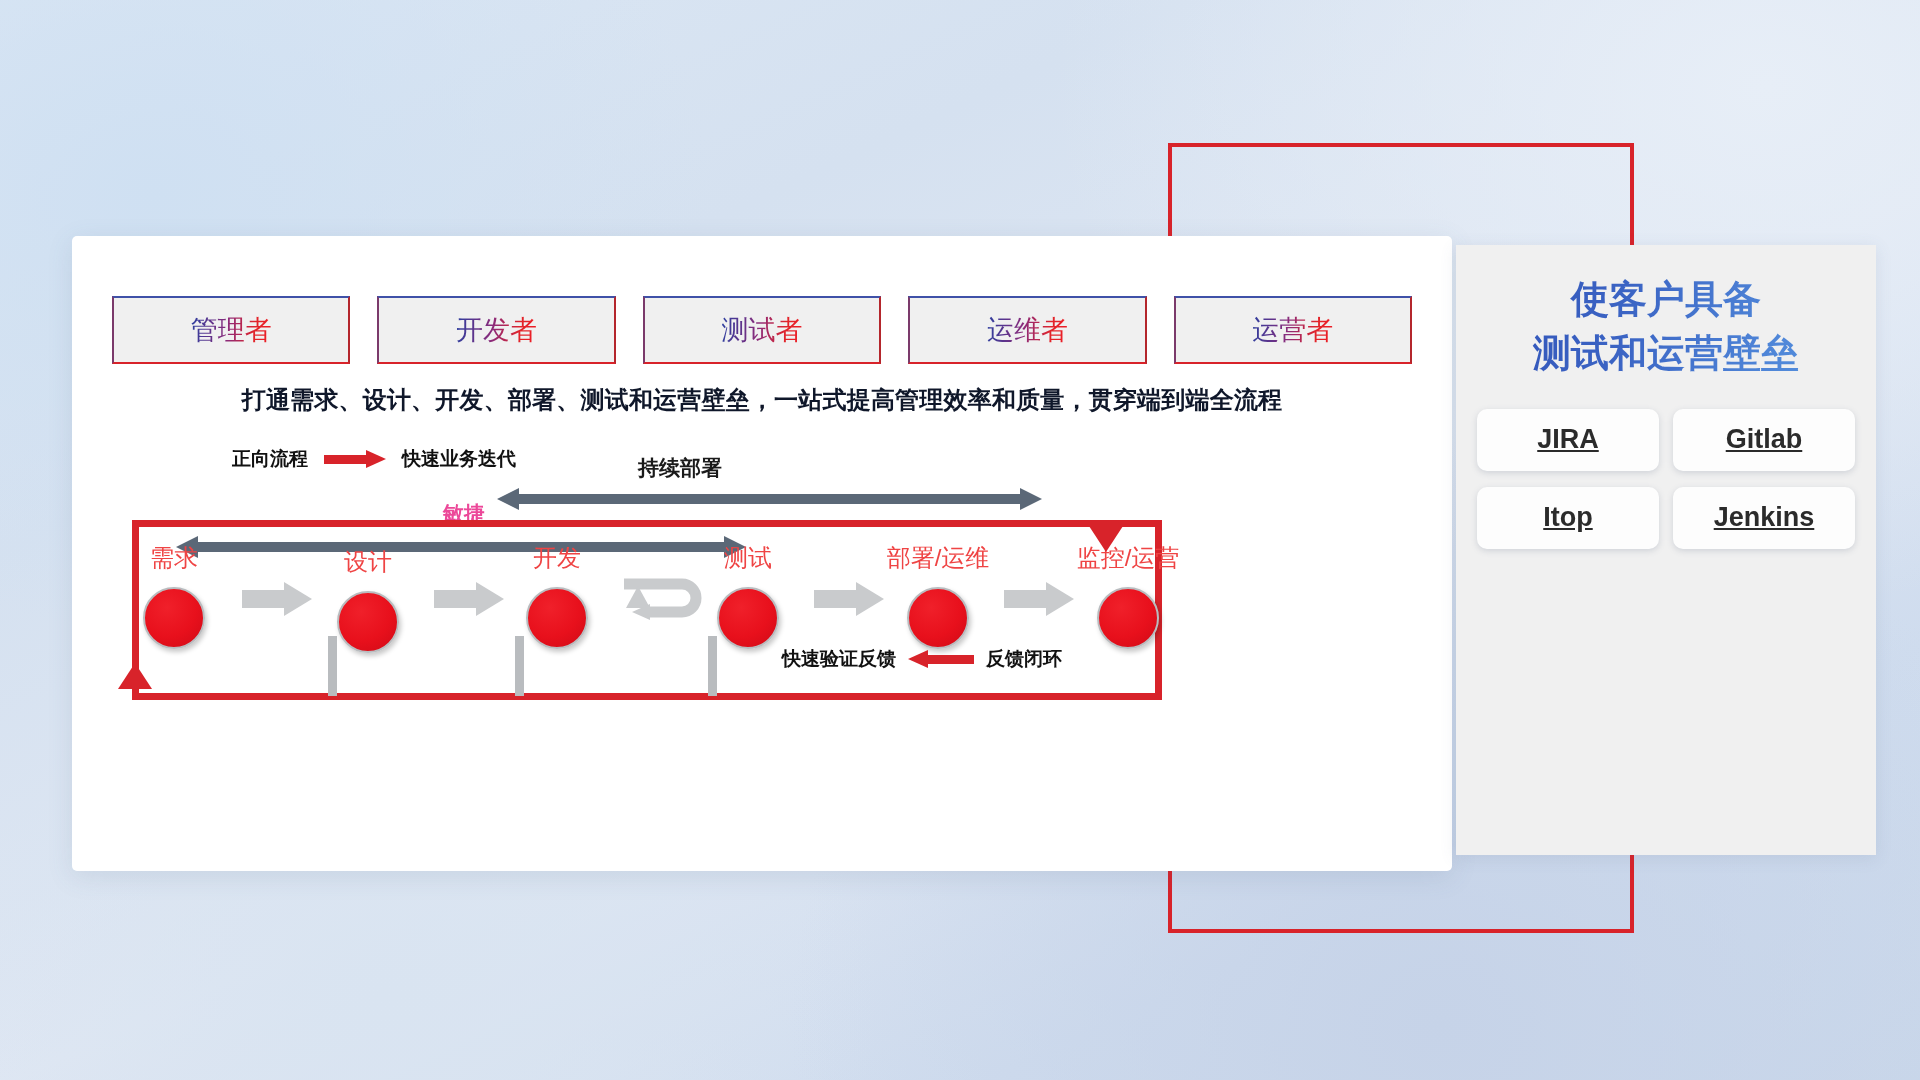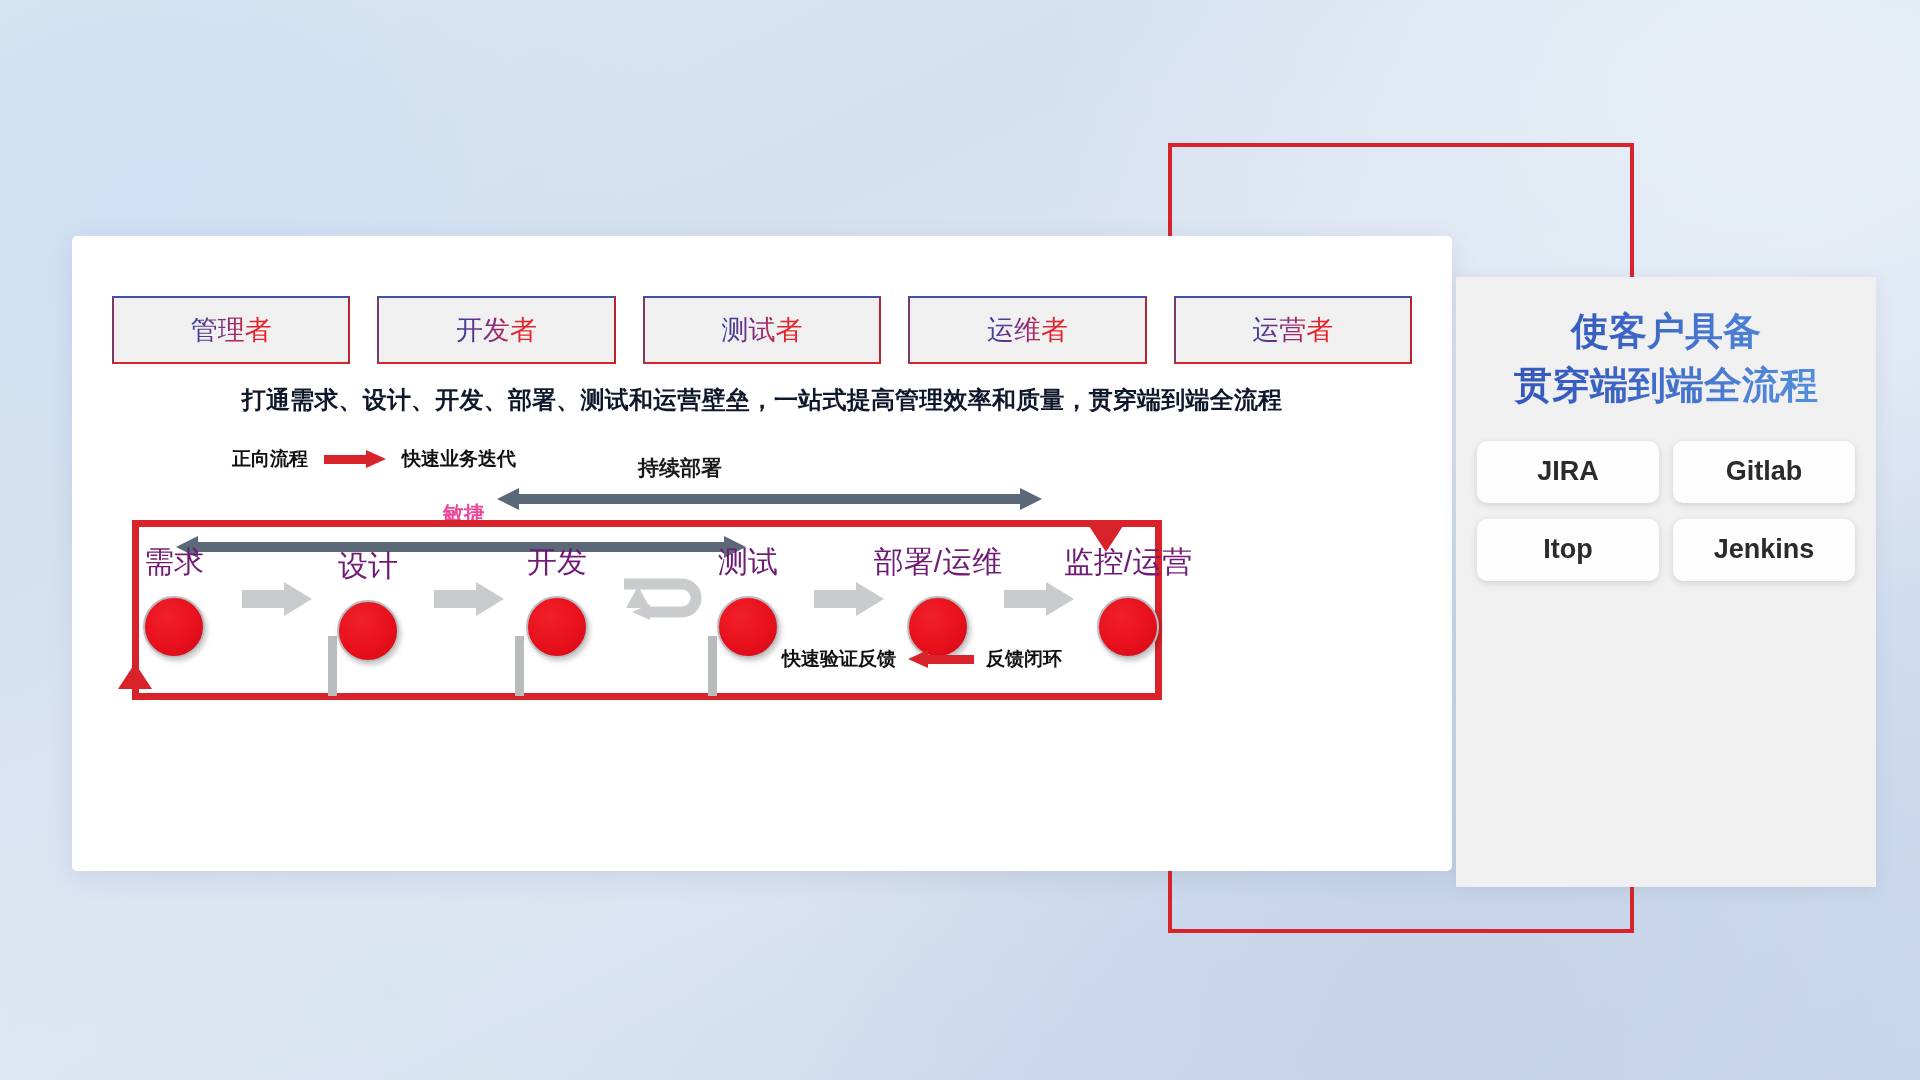--- a/index.html
+++ b/index.html
@@ -159,21 +159,21 @@
     z-index: 6;
   }
   .loop-stub {
     position: absolute; width: 9px; background: #b9bcbf; z-index: 4;
   }
 
   
   .stages { position: absolute; left: 40px; top: 270px; width: 1300px; height: 150px; z-index: 5; }
   .stage { position: absolute; text-align: center; width: 160px; }
   .stage-label {
-    font-size: 30px; color: #701a75; white-space: nowrap; margin-bottom: 13px;
+    font-size: 24px; color: #ef4444; white-space: nowrap; margin-bottom: 13px;
   }
   .stage-dot {
     width: 62px; height: 62px; border-radius: 50%;
     background: radial-gradient(circle at 38% 32%, #f0202a 0%, #e8101c 55%, #cf0a16 100%);
     border: 2px solid #b9bcbf;
     margin: 0 auto;
     box-shadow: 2px 3px 5px rgba(0,0,0,0.22);
   }
   .chev {
     position: absolute; width: 70px; height: 34px; z-index: 5;
@@ -207,21 +207,20 @@
   }
 
   
   .panel {
     position: absolute;
     left: 1456px; top: 245px;
     width: 420px; height: 610px;
     background: #f0f0f0;
     z-index: 5;
     box-shadow: 0 3px 16px rgba(80,100,130,0.12);
-    margin-top: 32px;
   }
   .panel-title {
     text-align: center;
     margin-top: 28px;
     font-size: 38px;
     font-weight: bold;
     line-height: 1.42;
     background-image: linear-gradient(100deg, #2f4fb5 0%, #3b64c4 40%, #4f86d8 75%, #5a97e0 100%);
     -webkit-background-clip: text;
     background-clip: text;
@@ -234,20 +233,21 @@
     display: flex; flex-wrap: wrap; gap: 16px 14px;
     justify-content: center;
   }
   .chip {
     background: #fdfdfd;
     border-radius: 10px;
     height: 62px;
     display: flex; align-items: center; justify-content: center;
     font-size: 27px; font-weight: bold; color: #2b2b2b;
     box-shadow: 0 2px 6px rgba(90,105,130,0.22);
+    text-decoration: underline;
   }
   .chip.half { width: 182px; }
   .chip.full { width: 378px; }
 </style>
 </head>
 <body>
 
 <div class="connector"></div>
 
 <div class="card">
@@ -364,21 +364,21 @@
         <span class="head"></span>
     </span>
     <span>反馈闭环</span>
   </div>
 
 </div>
 
 <div class="panel">
   <div class="panel-title">
     <div>使客户具备</div>
-    <div>贯穿端到端全流程</div>
+    <div>测试和运营壁垒</div>
   </div>
   <div class="chips">
     <div class="chip half">JIRA</div>
     <div class="chip half">Gitlab</div>
     <div class="chip half">Itop</div>
     <div class="chip half">Jenkins</div>
   </div>
 </div>
 
 </body></html>

